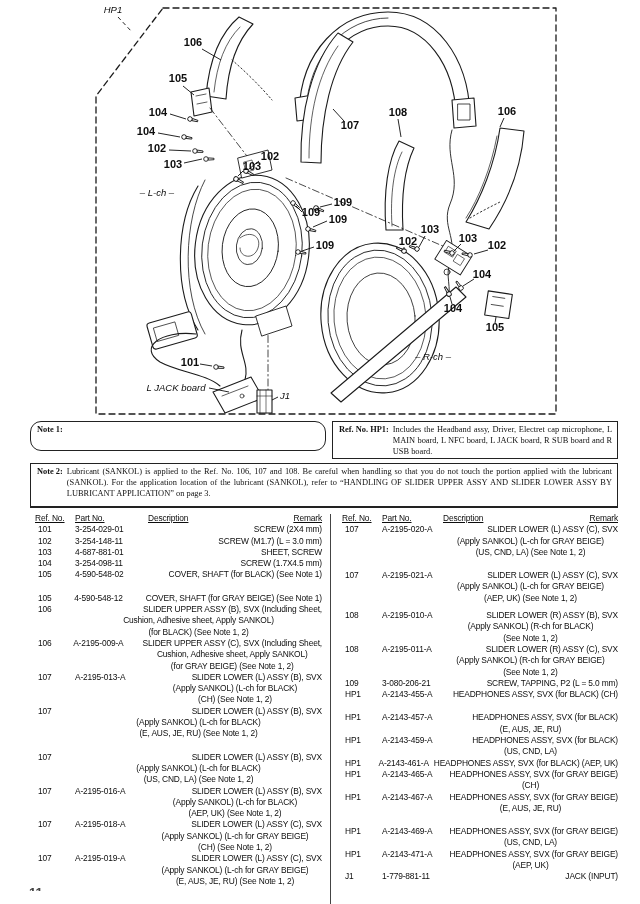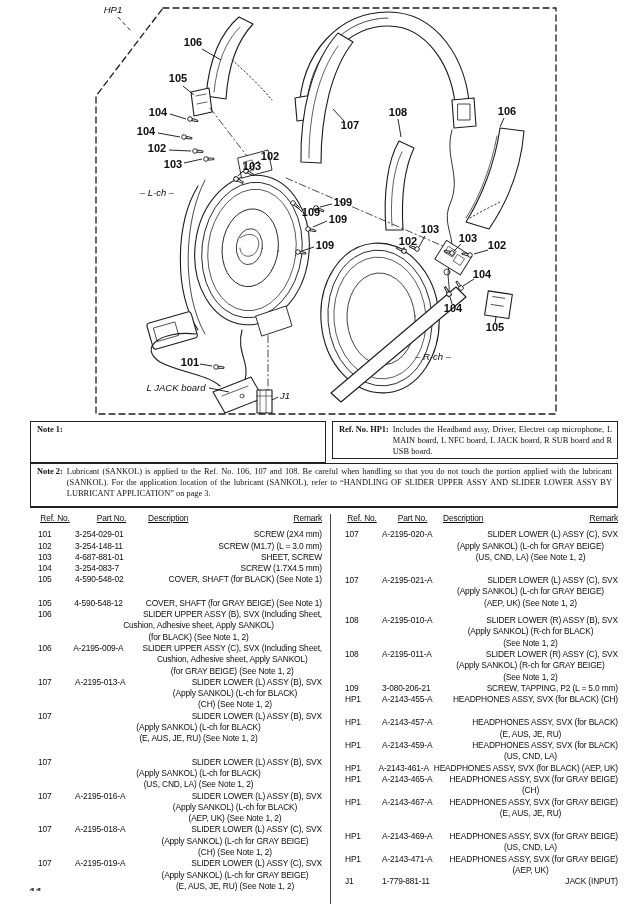--- a/index.html
+++ b/index.html
@@ -10,29 +10,29 @@
   .lbl-num{font:bold 11px "Liberation Sans",sans-serif;fill:#0d0d0d;text-anchor:middle;}
   .lbl-name{font:italic 9.5px "Liberation Sans",sans-serif;fill:#0d0d0d;text-anchor:middle;}
   .leader{stroke:#0d0d0d;stroke-width:0.9;}
   .leader.dashed{stroke-dasharray:4,3;}
   
   .notebox{position:absolute;border:1px solid #222;background:#fff;display:flex;
            font-family:"Liberation Serif",serif;font-size:8.4px;line-height:10.9px;
            padding:3px 5px 3px 6px;box-sizing:border-box;}
   .notebox .nlabel{font-weight:bold;white-space:nowrap;margin-right:4px;}
   .notebox .ntext{flex:1;text-align:justify;}
-  #note1-box{left:30px;top:421px;width:296px;height:42px;}
+  #note1-box{left:30px;top:421px;width:296px;height:30px;border-radius:11px;}
   #hp1-box{left:332px;top:421px;width:286px;height:38px;}
   #note2-box{left:30px;top:463px;width:588px;height:45px;border-bottom-width:2px;}
   
   .ptable{position:absolute;top:513px;font-size:8.4px;line-height:11.3px;
           letter-spacing:-0.15px;color:#0d0d0d;}
   #table-left{left:30px;width:292px;}
   #table-right{left:337px;width:281px;}
-  .phead{display:flex;margin-bottom:5px;text-align:center;}
+  .phead{display:flex;}
   .phead span{text-decoration:underline;}
   .h-ref{width:45px;padding-left:5px;box-sizing:border-box;}
   .h-part{width:73px;}
   #table-right .h-part{width:61px;}
   .h-rest{flex:1;display:flex;justify-content:space-between;}
   .prow{display:flex;}
   .c-ref{width:45px;padding-left:8px;box-sizing:border-box;}
   .c-part{width:73px;}
   #table-right .c-part{width:61px;}
   .c-desc{flex:1;}
@@ -300,21 +300,21 @@
         </div>
         <div class="prow">
           <span class="c-ref">103</span>
           <span class="c-part">4-687-881-01</span>
           <span class="c-desc">
             <div class="dl">SHEET, SCREW</div>
           </span>
         </div>
         <div class="prow">
           <span class="c-ref">104</span>
-          <span class="c-part">3-254-083-7</span>
+          <span class="c-part">3-254-098-11</span>
           <span class="c-desc">
             <div class="dl">SCREW (1.7X4.5 mm)</div>
           </span>
         </div>
         <div class="prow">
           <span class="c-ref">105</span>
           <span class="c-part">4-590-548-02</span>
           <span class="c-desc">
             <div class="dl">COVER, SHAFT (for BLACK) (See Note 1)</div>
           </span>

